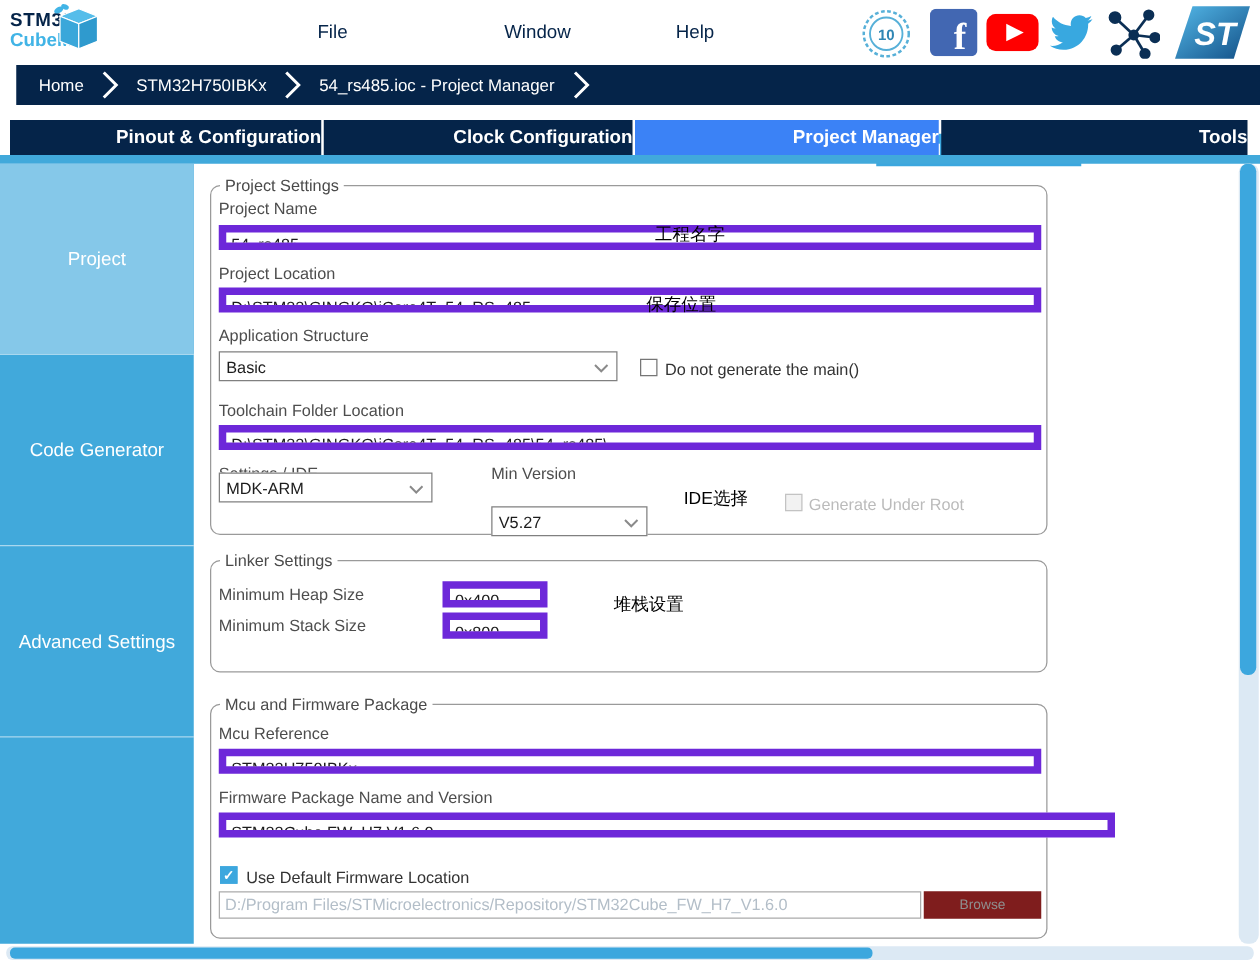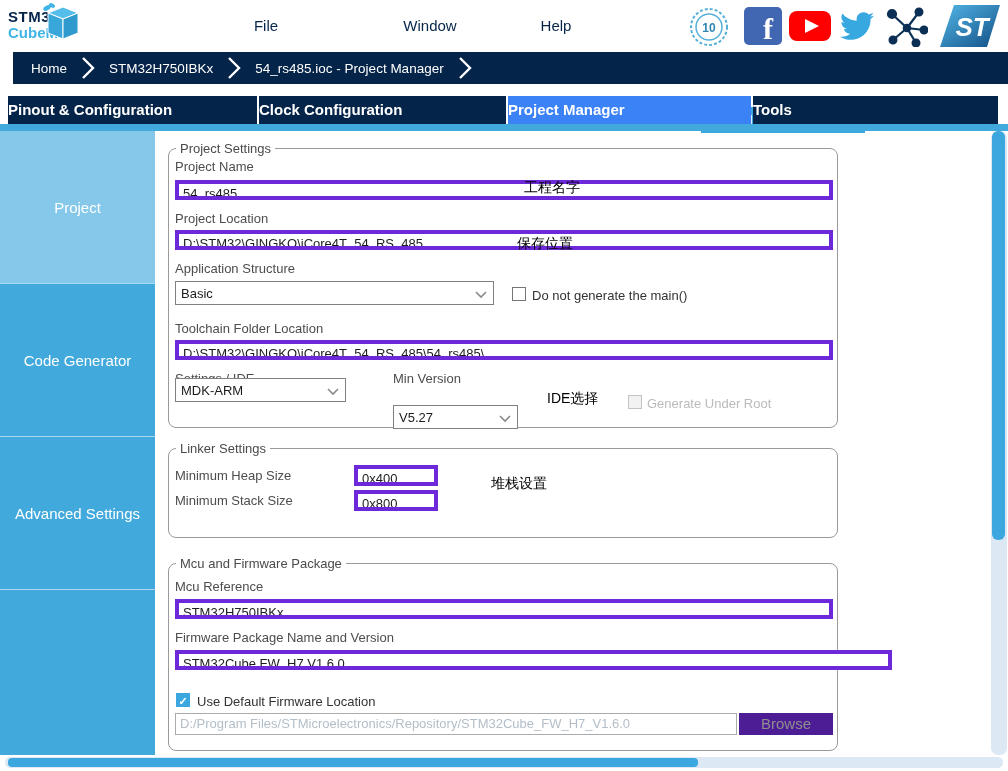--- a/index.html
+++ b/index.html
@@ -19,55 +19,55 @@
   .crumbbar { left:13px; top:52px; width:1008px; height:32px; background:#052449; }
   .crumbs { left:18px; top:0; height:32px; display:flex; align-items:center; gap:13px; }
   .crumb { color:#fff; font-size:13.5px; white-space:nowrap; }
   .crumb.bold { font-weight:normal; }
   .gen-btn { left:688px; top:55px; width:164px; height:26px; background:#3CA7DE; color:#fff; font-weight:bold;
              font-size:13px; text-align:center; line-height:26px; letter-spacing:.5px; cursor:pointer; }
 
   
   .tabrow { left:0; top:96px; width:1008px; height:28px; }
   .tab { top:0; height:28px; background:#052449; color:#fff; font-weight:bold; font-size:15px;
-         text-align:left; line-height:28px; cursor:pointer; }
+         text-align:right; line-height:28px; cursor:pointer; }
   .tab.active { background:#3b82f6; }
   .strip { left:0; top:124px; width:1008px; height:7px; background:#41A9DB; }
 
   
   .sidebar { left:0; top:131px; width:155px; height:624px; background:#41A9DB; }
   .side-item { left:0; width:155px; color:#fff; font-size:15px; display:flex; align-items:center;
                justify-content:center; cursor:pointer; }
   .side-sel { background:#85C8E9; }
   .side-div { left:0; width:155px; height:1px; background:rgba(255,255,255,.55); }
 
   
   .vtrack { left:991px; top:131px; width:16px; height:624px; background:#DCE9F4; border-radius:7px; }
   .vthumb { left:992px; top:131px; width:13px; height:409px; background:#3CA7DE; border-radius:6px; cursor:pointer; }
   .htrack { left:5px; top:757px; width:998px; height:11px; background:#DCE9F4; border-radius:5px; }
   .hthumb { left:8px; top:758px; width:690px; height:9px; background:#3CA7DE; border-radius:4px; cursor:pointer; }
 
   
   .gbox { border:1px solid #9A9A9A; border-radius:8px; background:#fff; }
   .legend { position:absolute; left:7px; top:-8px; background:#fff; padding:0 4px; font-size:13px; color:#4A4A4A; white-space:nowrap; }
   .flabel { position:absolute; font-size:13px; color:#4D4D4D; white-space:nowrap; }
-  .tinput { position:absolute; border:4px solid #6d28d9; background:#fff; font-size:13px; color:#1c1c1c;
+  .tinput { position:absolute; border:6px solid #6d28d9; background:#fff; font-size:13px; color:#1c1c1c;
             padding:2px 4px 0 4px; white-space:nowrap; overflow:hidden; cursor:text; }
   .tinput.disabled { border:1px solid #ABABAB; color:#B3BEC8; cursor:default; }
   .dd { position:absolute; border:1px solid #808080; background:#fff; font-size:13px; color:#1c1c1c;
         padding:4px 20px 0 5px; white-space:nowrap; cursor:pointer; }
   .dd svg { position:absolute; right:6px; top:9px; }
   .cbx { position:absolute; width:14px; height:14px; border:1px solid #767676; background:#fff; cursor:pointer; }
   .cbx.checked { background:#3CA7DE; border-color:#3CA7DE; color:#fff; font-size:11px; line-height:14px;
                  text-align:center; font-weight:bold; }
   .cbx.disabled { border-color:#C3C3C3; background:#F2F2F2; cursor:default; }
   .cblabel { position:absolute; font-size:13px; color:#333; white-space:nowrap; }
   .cblabel.disabled { color:#BBBBBB; }
   .red-note { position:absolute; color:#000000; font-size:14px; white-space:nowrap; }
-  .browse { position:absolute; background:#4c1d95; color:#8F8F8F; font-size:15px; text-align:center;
+  .browse { position:absolute; background:#7f1d1d; color:#8F8F8F; font-size:11px; text-align:center;
             border:0; cursor:default; }
 </style>
 </head>
 <body>
 
 <div class="app">
 
   <div class="abs menubar">
     <div class="abs logo-text">
       <div class="logo-l1">STM32</div>

